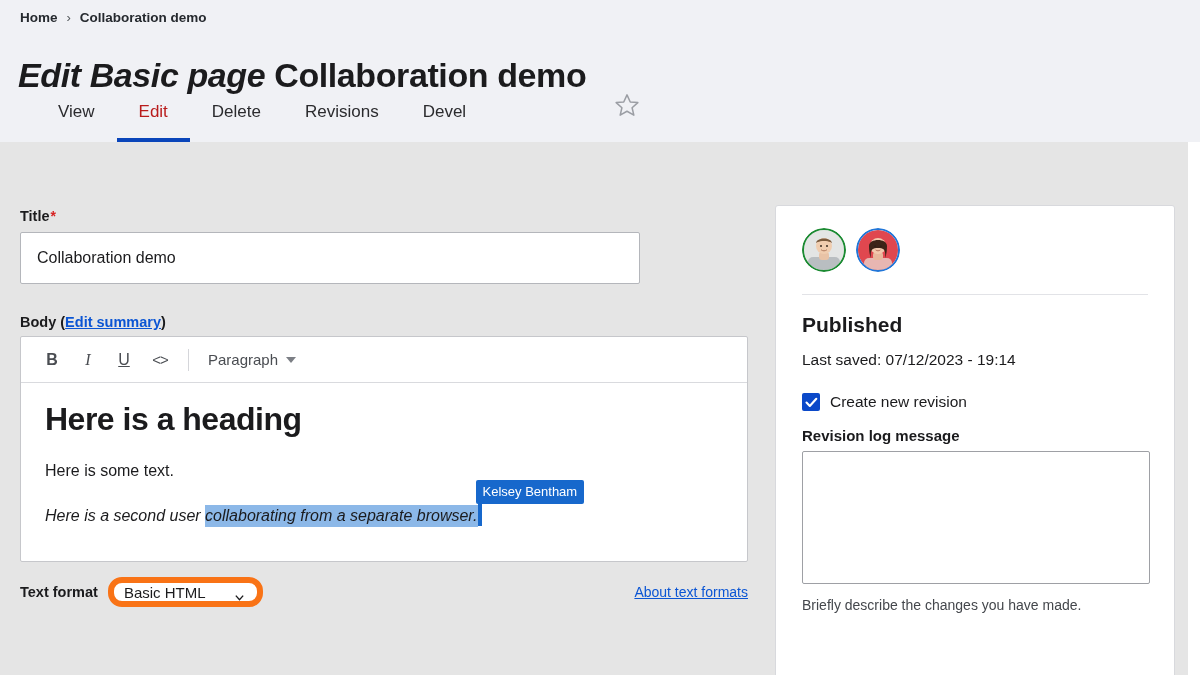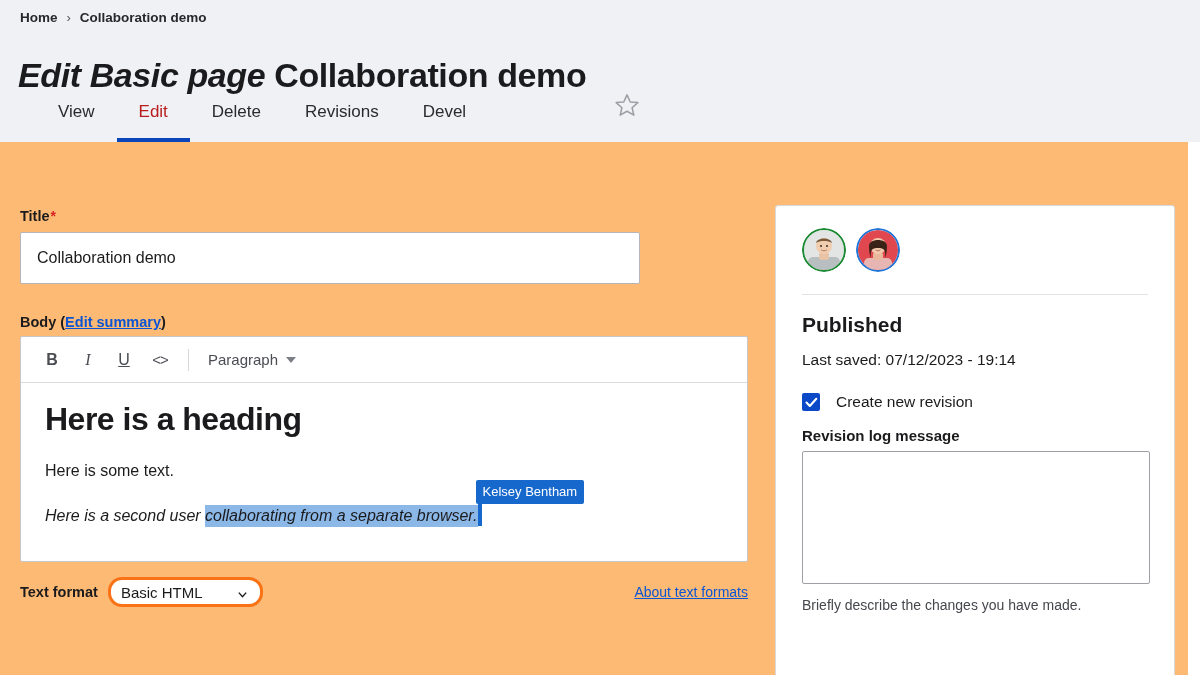--- a/index.html
+++ b/index.html
@@ -85,21 +85,21 @@
     left: 0; right: 0; bottom: 0;
     height: 4px;
     background: #0a45ba;
   }
 
   
   .main {
     position: absolute;
     left: 0; top: 142px;
     width: 1188px; height: 533px;
-    background: #fdba74;
+    background: #e5e5e5;
   }
 
   .form-col {
     position: absolute;
     left: 20px; top: 66px;
     width: 730px;
   }
 
   .field-label {
     font-size: 14.5px;
@@ -242,21 +242,21 @@
   }
   .format-label {
     font-size: 14.5px;
     font-weight: bold;
     color: #1b1b1d;
     margin-right: 10px;
   }
   .format-select {
     position: relative;
     width: 155px; height: 30px;
-    border: 3px solid #f97316;
+    border: 6px solid #f97316;
     border-radius: 14px;
     background: #fff;
     font-size: 15px;
     color: #1b1b1d;
     display: flex;
     align-items: center;
     padding: 0 10px;
     cursor: pointer;
   }
   .format-select .chev {
@@ -320,21 +320,21 @@
     margin-top: 14px;
     font-size: 15.5px;
     color: #1b1b1d;
   }
   .meta-line b { font-weight: normal; }
 
   .checkbox-row {
     margin-top: 24px;
     display: flex;
     align-items: center;
-    gap: 16px;
+    gap: 10px;
   }
   .checkbox {
     width: 18px; height: 18px;
     background: #0b49c9;
     border-radius: 2px;
     display: flex;
     align-items: center;
     justify-content: center;
     cursor: pointer;
     flex: none;

